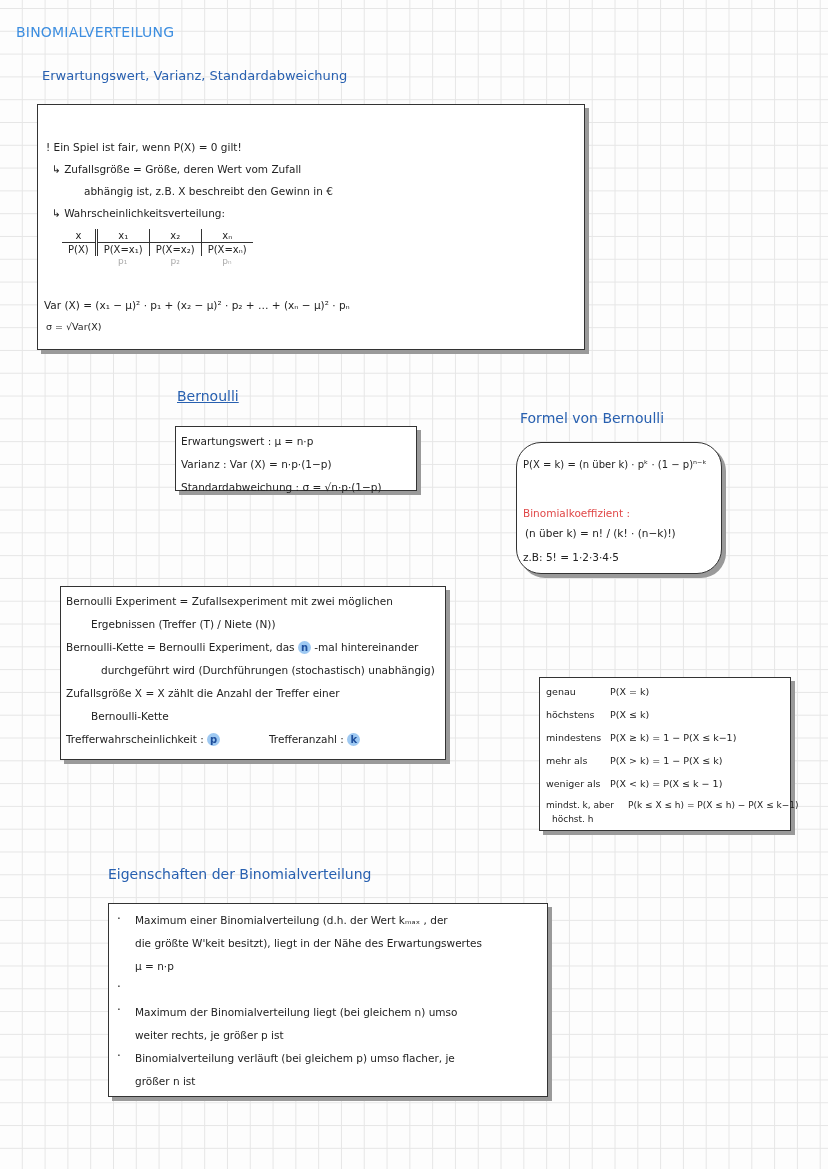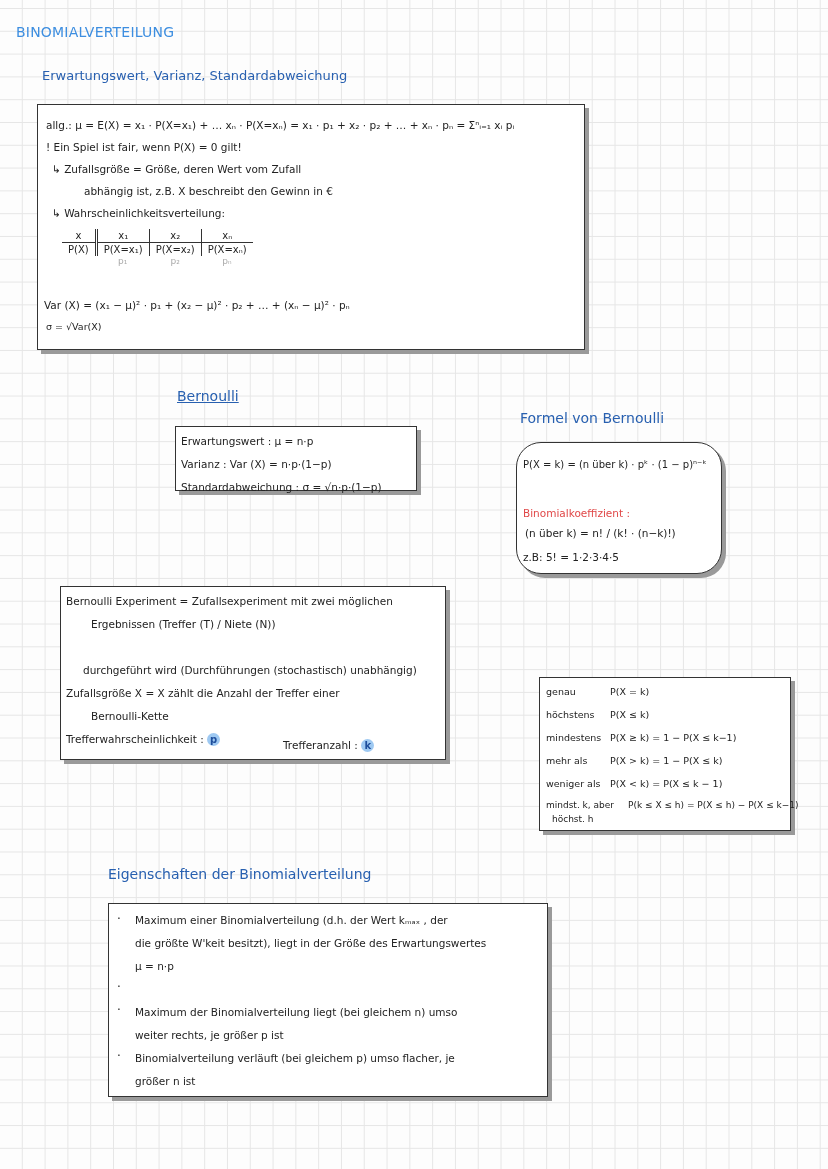--- a/index.html
+++ b/index.html
@@ -38,21 +38,20 @@
   table.dist tr.sub td { color:#aaa; font-size:9px; padding-top:0; }
   .bullet { position:absolute; left:8px; font-size:12px; }
 </style>
 </head>
 <body>
 
 <div class="abs title-main">BINOMIALVERTEILUNG</div>
 
 <div class="abs heading h1">Erwartungswert, Varianz, Standardabweichung</div>
 <div class="box" style="left:37px; top:104px; width:548px; height:246px;">
-  <div class="line" style="left:8px; top:14px;">allg.:   μ = E(X) = x₁ · P(X=x₁) + … xₙ · P(X=xₙ)   = x₁ · p₁ + x₂ · p₂ + … + xₙ · pₙ   =  Σⁿᵢ₌₁ xᵢ pᵢ</div>
   <div class="line" style="left:8px; top:36px;">! Ein Spiel ist fair, wenn P(X) = 0 gilt!</div>
   <div class="line" style="left:14px; top:58px;">↳ Zufallsgröße = Größe, deren Wert vom Zufall</div>
   <div class="line" style="left:46px; top:80px;">abhängig ist, z.B. X beschreibt den Gewinn in €</div>
   <div class="line" style="left:14px; top:102px;">↳ Wahrscheinlichkeitsverteilung:</div>
   <table class="dist abs" style="left:24px; top:124px;">
     <tbody>
         <tr class="top">
       <td class="dsep">x</td>
       <td class="sep">x₁</td>
       <td class="sep">x₂</td>
@@ -87,48 +86,53 @@
 <div class="box" style="left:516px; top:442px; width:206px; height:132px;border-radius:25px;">
   <div class="line" style="left:6px; top:16px; font-size:10px;">P(X = k) = (n über k) · pᵏ · (1 − p)ⁿ⁻ᵏ</div>
   <div class="line red" style="left:6px; top:64px;">Binomialkoeffizient :</div>
   <div class="line" style="left:8px; top:84px;">(n über k)  =  n! / (k! · (n−k)!)</div>
   <div class="line" style="left:6px; top:108px;">z.B:   5! = 1·2·3·4·5</div>
 </div>
 
 <div class="box" style="left:60px; top:586px; width:386px; height:174px;">
   <div class="line" style="left:5px; top:8px;">Bernoulli Experiment = Zufallsexperiment mit zwei möglichen</div>
   <div class="line" style="left:30px; top:31px;">Ergebnissen (Treffer (T) / Niete (N))</div>
-  <div class="line" style="left:22px; top:77px;">durchgeführt wird (Durchführungen (stochastisch) unabhängig)</div>
+  <div class="line" style="left:5px; top:54px;">
+    <span>Bernoulli-Kette = Bernoulli Experiment, das</span>
+    <span class="dot-hl">n</span>
+    <span>-mal hintereinander</span>
+  </div>
+  <div class="line" style="left:40px; top:77px;">durchgeführt wird (Durchführungen (stochastisch) unabhängig)</div>
   <div class="line" style="left:5px; top:100px;">Zufallsgröße X = X zählt die Anzahl der Treffer einer</div>
   <div class="line" style="left:30px; top:123px;">Bernoulli-Kette</div>
   <div class="line" style="left:5px; top:146px;">
     <span>Trefferwahrscheinlichkeit :</span>
     <span class="dot-hl">p</span>
   </div>
-  <div class="line" style="left:222px; top:146px;margin-top:6px;">
+  <div class="line" style="left:208px; top:146px;">
     <span>Trefferanzahl :</span>
     <span class="dot-hl">k</span>
   </div>
 </div>
 
 <div class="box" style="left:539px; top:677px; width:252px; height:154px;">
   <div class="line sm" style="left:6px; top:8px;"><span style="display:inline-block;width:64px;">genau</span><span>P(X = k)</span></div>
   <div class="line sm" style="left:6px; top:31px;"><span style="display:inline-block;width:64px;">höchstens</span><span>P(X ≤ k)</span></div>
   <div class="line sm" style="left:6px; top:54px;"><span style="display:inline-block;width:64px;">mindestens</span><span>P(X ≥ k) = 1 − P(X ≤ k−1)</span></div>
   <div class="line sm" style="left:6px; top:77px;"><span style="display:inline-block;width:64px;">mehr als</span><span>P(X &gt; k) = 1 − P(X ≤ k)</span></div>
   <div class="line sm" style="left:6px; top:100px;"><span style="display:inline-block;width:64px;">weniger als</span><span>P(X &lt; k) = P(X ≤ k − 1)</span></div>
   <div class="line sm" style="left:6px; top:122px; font-size:9px;"><span style="display:inline-block;width:82px;">mindst. k, aber</span><span>P(k ≤ X ≤ h) = P(X ≤ h) − P(X ≤ k−1)</span></div>
   <div class="line sm" style="left:12px; top:136px; font-size:9px;">höchst. h</div>
 </div>
 
 <div class="abs heading h-eig">Eigenschaften  der  Binomialverteilung</div>
 <div class="box" style="left:108px; top:903px; width:440px; height:194px;">
   <span class="bullet" style="top:8px;">·</span>
   <div class="line" style="left:26px; top:10px;">Maximum einer Binomialverteilung (d.h. der Wert kₘₐₓ , der</div>
-  <div class="line" style="left:26px; top:33px;">die größte W'keit besitzt), liegt in der Größe des Erwartungswertes</div>
+  <div class="line" style="left:26px; top:33px;">die größte W'keit besitzt), liegt in der Nähe des Erwartungswertes</div>
   <div class="line" style="left:26px; top:56px;">μ = n·p</div>
   <span class="bullet" style="top:76px;">·</span>
   <span class="bullet" style="top:99px;">·</span>
   <div class="line" style="left:26px; top:102px;">Maximum der Binomialverteilung liegt (bei gleichem n) umso</div>
   <div class="line" style="left:26px; top:125px;">weiter rechts, je größer p ist</div>
   <span class="bullet" style="top:145px;">·</span>
   <div class="line" style="left:26px; top:148px;">Binomialverteilung verläuft (bei gleichem p) umso flacher, je</div>
   <div class="line" style="left:26px; top:171px;">größer n ist</div>
 </div>
 

